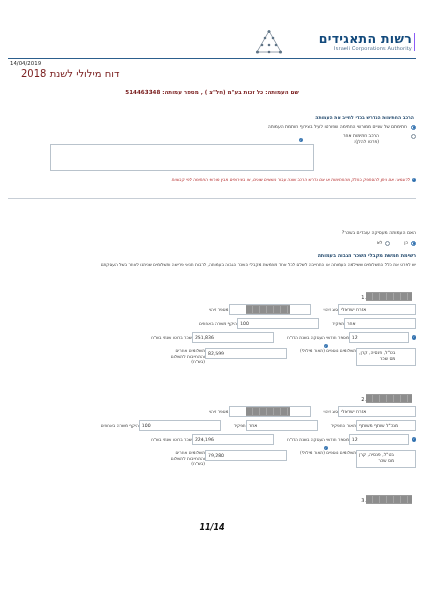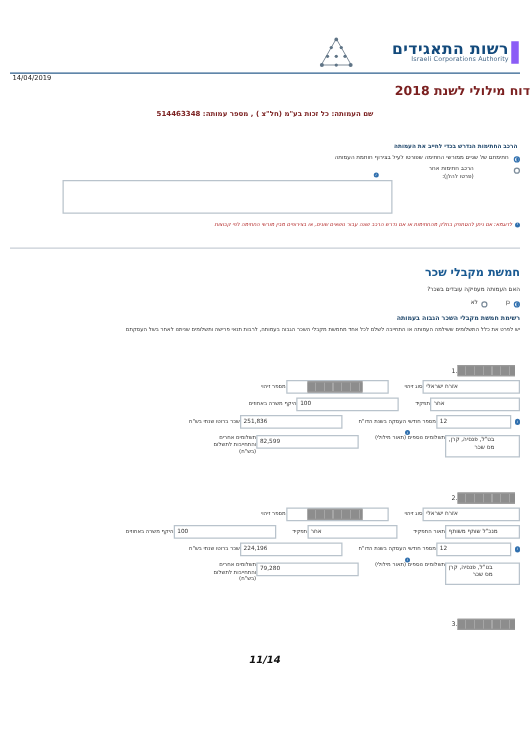--- a/index.html
+++ b/index.html
@@ -40,21 +40,21 @@
     height: 26px;
     position: relative;
     flex: 0 0 auto;
     margin-right: 3px;
   }
   .logo-text {
     text-align: right;
     direction: rtl;
     flex: 1 1 auto;
     padding-right: 2px;
-    border-right: 6px solid #8b5cf6;
+    border-right: 1px solid #8b5cf6;
     line-height: 1;
   }
   .logo-he {
     font-size: 12.5px;
     font-weight: bold;
     color: #134a7c;
     letter-spacing: 0.3px;
     display: block;
     margin-bottom: 1px;
   }
@@ -82,24 +82,25 @@
     color: #222;
     direction: ltr;
   }
 
   
   .doc-title {
     position: absolute;
     top: 68px;
     left: 0;
     right: 0;
-    text-align: right;
+    text-align: left;
     font-size: 10px;
-    font-weight: bold;
+    font-weight: normal;
     color: #7b2020;
+    padding-left: 21px;
   }
   .doc-subtitle {
     position: absolute;
     top: 89px;
     left: 0;
     right: 0;
     text-align: center;
     font-size: 5.6px;
     font-weight: bold;
     color: #7b2020;
@@ -422,21 +423,20 @@
   </div>
 
   <div class="textarea-box"></div>
 
   <div class="note-line">
     <span class="info-dot"></span><span>לדוגמא: אם ניתן להסתפק בחלק מהחתימות או אם נדרש הרכב שונה עבור נושאים שונים, או בצירופים מבין מורשי החתימה לפי קבוצות</span>
   </div>
 
   <div class="hr-mid"></div>
 
-  <div class="section-head">חמשת מקבלי שכר</div>
   <div class="section-q">האם העמותה מעסיקה עובדים בשכר?</div>
 
   <div class="yesno-row">
     <span class="yesno-item">
       <span class="radio checked"></span>
       <span class="yesno-label">כן</span>
     </span>
     <span class="yesno-item">
       <span class="radio"></span>
       <span class="yesno-label">לא</span>

